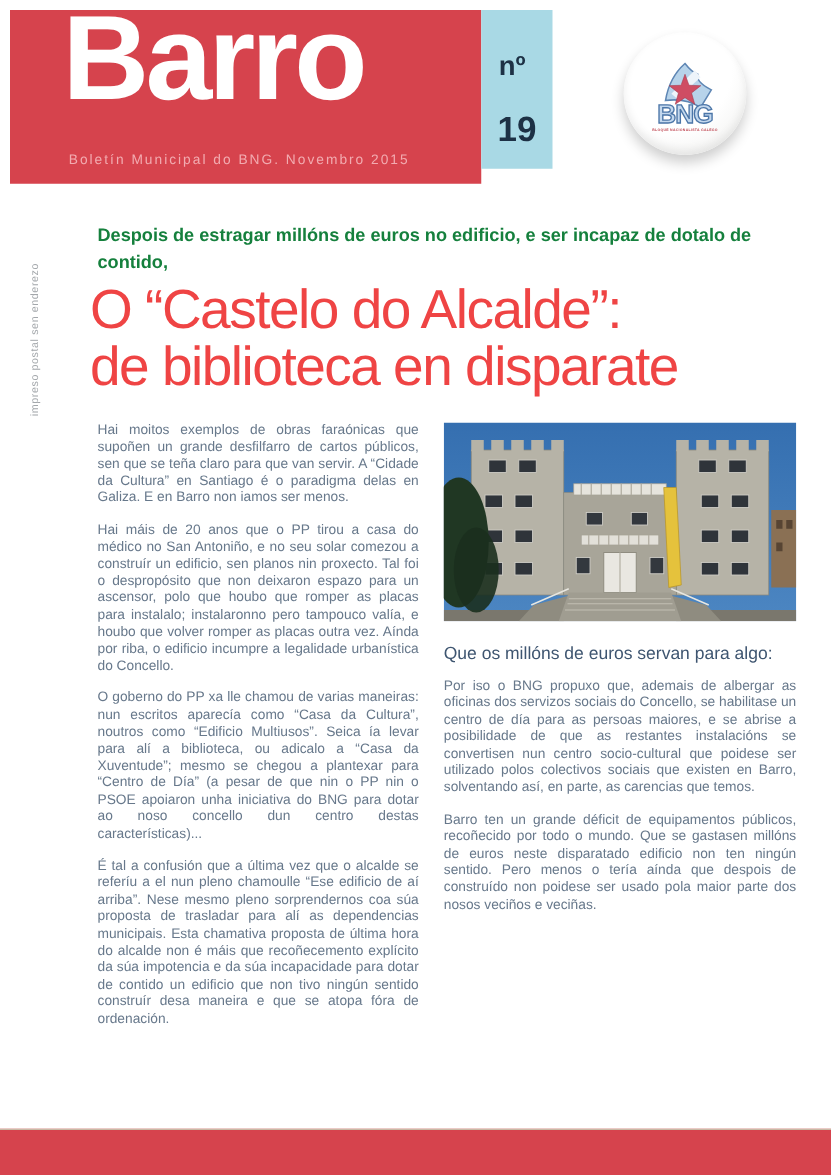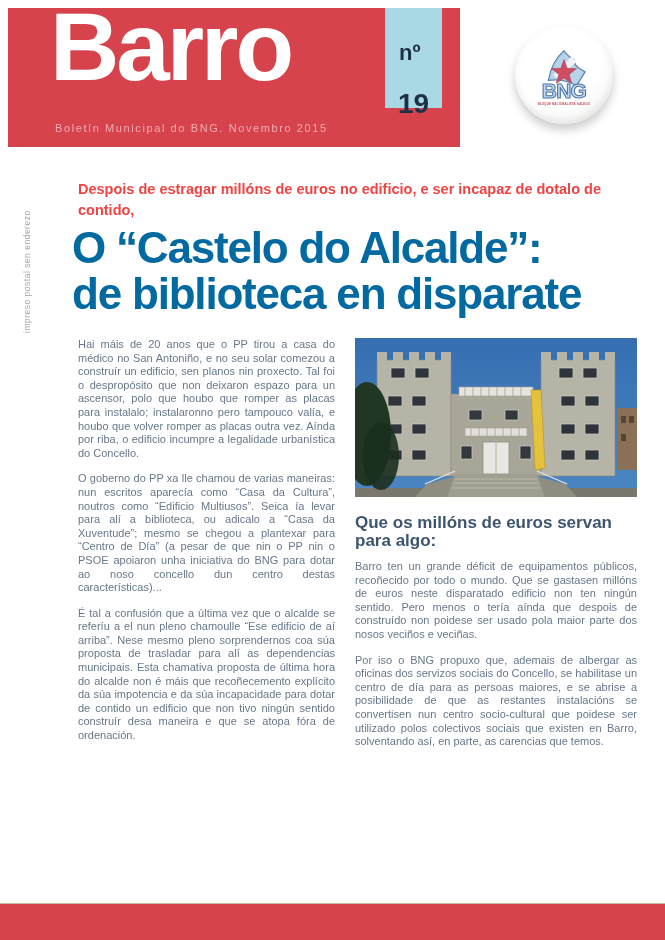--- a/index.html
+++ b/index.html
@@ -3,70 +3,70 @@
 <meta charset="utf-8">
 <style>
   html,body { margin:0; padding:0; }
   body {
     width:665px; height:940px; position:relative; overflow:hidden;
     background:#ffffff;
     font-family:"Liberation Sans", sans-serif;
   }
   
   .masthead {
-    position:absolute; left:8px; top:8px; width:452px; height:139px;
+    position:absolute; left:8px; top:8px; width:377px; height:139px;
     background:#d6434d;
   }
   .masthead-title {
     position:absolute; left:42px; top:-14px;
     font-size:96px; font-weight:bold; color:#ffffff;
     letter-spacing:-3px; line-height:1.1; white-space:nowrap;
   }
   .masthead-subtitle {
     position:absolute; left:47px; bottom:13px;
     font-size:11px; letter-spacing:1.6px; color:#f2abb0; white-space:nowrap;
   }
   .issue-box {
-    position:absolute; left:385px; top:8px; width:57px; height:100px;
+    position:absolute; left:385px; top:8px; width:57px; height:127px;
     background:#a9d9e5; color:#1d3145; font-weight:bold;
   }
   .issue-prefix { position:absolute; left:14px; top:34px; font-size:22px; line-height:1; }
   .issue-number { position:absolute; left:13px; top:62px; font-size:28px; line-height:1;margin-top:20px; }
   .badge {
-    position:absolute; left:515px; top:26px; width:98px; height:98px;
+    position:absolute; left:499px; top:26px; width:98px; height:98px;
     border-radius:50%;
     background:radial-gradient(circle at 35% 28%, #ffffff 55%, #ededeb 100%);
     box-shadow:0 6px 10px rgba(0,0,0,0.20), inset 0 -4px 7px rgba(0,0,0,0.07);
   }
   .badge svg { position:absolute; left:10px; top:6px; }
   
   .side-label {
     position:absolute; left:22px; top:333px;
     transform:rotate(-90deg); transform-origin:0 0;
     font-size:8.5px; color:#a3a7ab; letter-spacing:0.5px; white-space:nowrap;
   }
   
   .kicker {
     position:absolute; left:78px; top:179px; width:580px;
-    font-size:14.5px; font-weight:bold; color:#ef4444; line-height:21px;
+    font-size:14.5px; font-weight:bold; color:#15803d; line-height:21px;
   }
   .headline {
     position:absolute; left:72px; top:225px; width:590px;
-    font-size:44px; font-weight:bold; color:#0369a1;
+    font-size:44px; font-weight:normal; color:#ef4444;
     line-height:46px; letter-spacing:-1.2px; white-space:nowrap;
   }
   
   .col-left  { position:absolute; left:78px;  top:338px; width:257px; }
   .col-right { position:absolute; left:355px; top:338px; width:282px; }
   p.body {
     font-size:11px; line-height:13.6px; color:#67788b;
     text-align:justify; margin:0 0 12px 0;
   }
   .subhead {
-    font-size:17px; font-weight:bold; color:#3e5570;
+    font-size:14px; font-weight:normal; color:#3e5570;
     line-height:17.5px; margin:15px 0 11px 0;
   }
   .col-right .subhead { margin-top:17px; }
   .photo { display:block; width:282px; height:159px; }
   
   .footer-bar {
     position:absolute; left:0; top:903px; width:665px; height:37px;
     background:#d6434d; border-top:1px solid #c9b9a5;
   }
 </style>
@@ -100,20 +100,21 @@
   <div class="kicker">
     <div>Despois de estragar millóns de euros no edificio, e ser incapaz de dotalo de contido,</div>
   </div>
 
   <div class="headline">
     <div>O “Castelo do Alcalde”:</div>
     <div>de biblioteca en disparate</div>
   </div>
 
   <div class="col-left">
+    <p class="body">Hai moitos exemplos de obras faraónicas que supoñen un grande desfilfarro de cartos públicos, sen que se teña claro para que van servir. A “Cidade da Cultura” en Santiago é o paradigma delas en Galiza. E en Barro non iamos ser menos.</p>
     <p class="body">Hai máis de 20 anos que o PP tirou a casa do médico no San Antoniño, e no seu solar comezou a construír un edificio, sen planos nin proxecto. Tal foi o despropósito que non deixaron espazo para un ascensor, polo que houbo que romper as placas para instalalo; instalaronno pero tampouco valía, e houbo que volver romper as placas outra vez. Aínda por riba, o edificio incumpre a legalidade urbanística do Concello.</p>
     <p class="body">O goberno do PP xa lle chamou de varias maneiras: nun escritos aparecía como “Casa da Cultura”, noutros como “Edificio Multiusos”. Seica ía levar para alí a biblioteca, ou adicalo a “Casa da Xuventude”; mesmo se chegou a plantexar para “Centro de Día” (a pesar de que nin o PP nin o PSOE apoiaron unha iniciativa do BNG para dotar ao noso concello dun centro destas características)...</p>
     <p class="body">É tal a confusión que a última vez que o alcalde se referíu a el nun pleno chamoulle “Ese edificio de aí arriba”. Nese mesmo pleno sorprendernos coa súa proposta de trasladar para alí as dependencias municipais. Esta chamativa proposta de última hora do alcalde non é máis que recoñecemento explícito da súa impotencia e da súa incapacidade para dotar de contido un edificio que non tivo ningún sentido construír desa maneira e que se atopa fóra de ordenación.</p>
   </div>
 
   <div class="col-right">
 
     <svg class="photo" viewBox="0 0 282 159">
       <defs>
         <linearGradient id="skyg" x1="0" y1="0" x2="0" y2="1">
@@ -196,19 +197,19 @@
 
       <g>
         <ellipse cx="12" cy="96" rx="24" ry="52" fill="#203723"></ellipse>
         <ellipse cx="26" cy="118" rx="18" ry="34" fill="#1b2f1e" opacity="0.9"></ellipse>
       </g>
     </svg>
 
     <div class="subhead">
       <div>Que os millóns de euros servan para algo:</div>
     </div>
+    <p class="body">Por iso o BNG propuxo que, ademais de albergar as oficinas dos servizos sociais do Concello, se habilitase un centro de día para as persoas maiores, e se abrise a posibilidade de que as restantes instalacións se convertisen nun centro socio-cultural que poidese ser utilizado polos colectivos sociais que existen en Barro, solventando así, en parte, as carencias que temos.</p>
     <p class="body">Barro ten un grande déficit de equipamentos públicos, recoñecido por todo o mundo. Que se gastasen millóns de euros neste disparatado edificio non ten ningún sentido. Pero menos o tería aínda que despois de construído non poidese ser usado pola maior parte dos nosos veciños e veciñas.</p>
-    <p class="body">Por iso o BNG propuxo que, ademais de albergar as oficinas dos servizos sociais do Concello, se habilitase un centro de día para as persoas maiores, e se abrise a posibilidade de que as restantes instalacións se convertisen nun centro socio-cultural que poidese ser utilizado polos colectivos sociais que existen en Barro, solventando así, en parte, as carencias que temos.</p>
   </div>
 
   <div class="footer-bar"></div>
 
 </div>
 
 </body></html>

